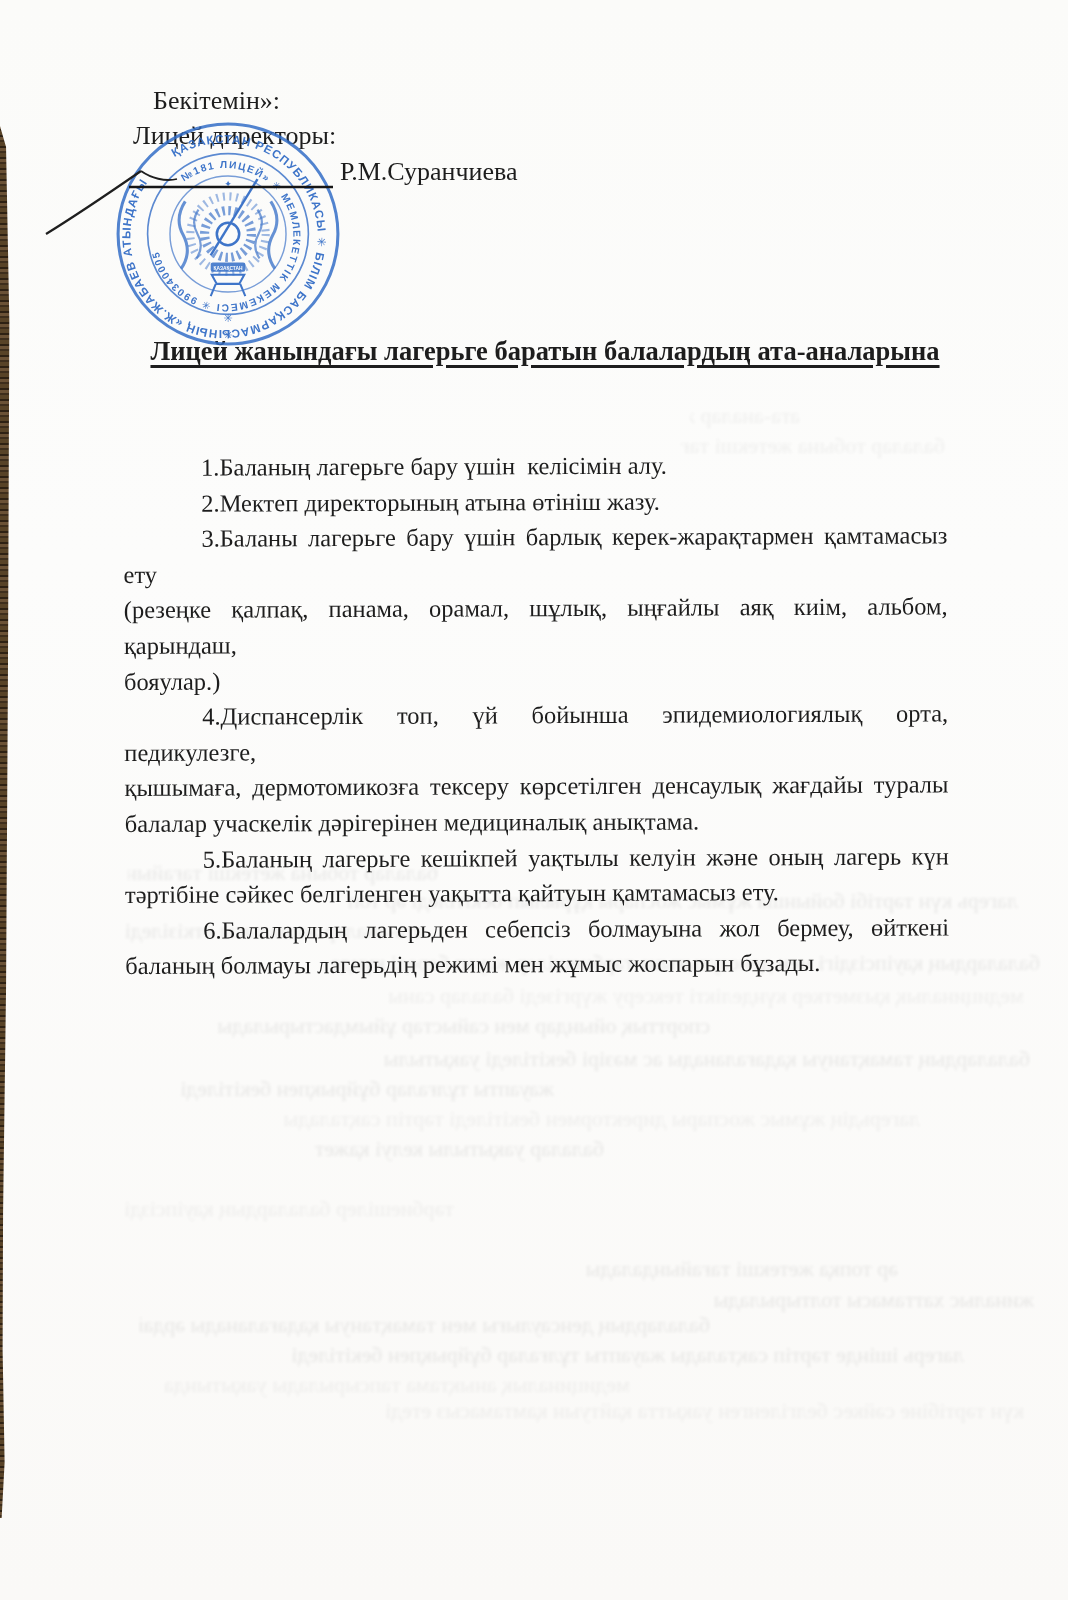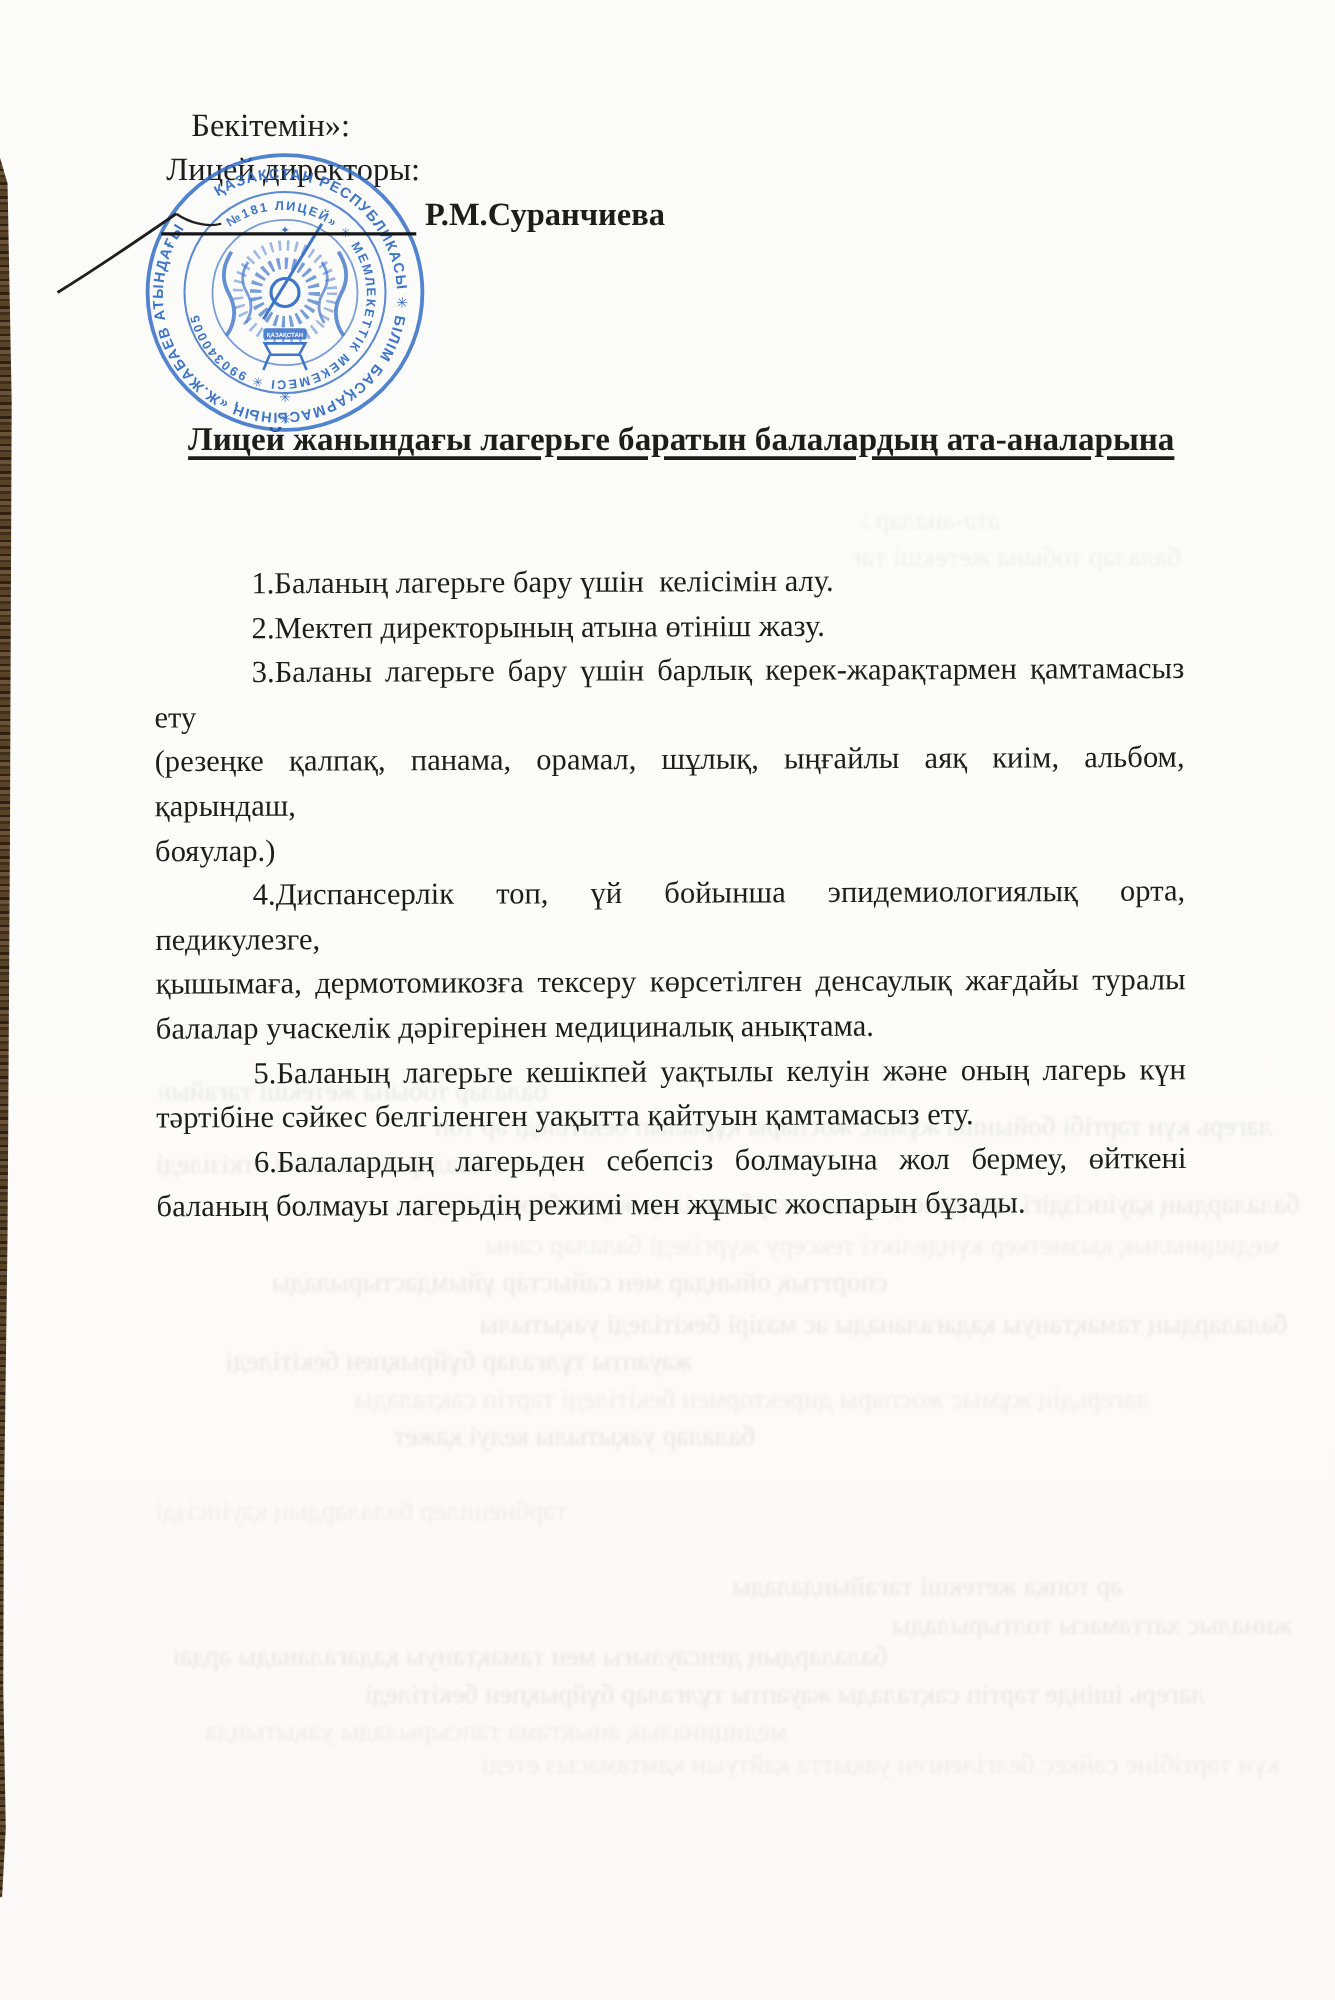--- a/index.html
+++ b/index.html
@@ -40,21 +40,21 @@
   }
   .ghost.lite{opacity:.065;}
 </style>
 </head>
 <body>
 
 <div class="abs wood"></div>
 
 <div class="abs hdr-line" style="left:133px;top:86px;margin-left:20px;">Бекітемін»:</div>
 <div class="abs hdr-line" style="left:133px;top:121px;">Лицей директоры:</div>
-<div class="abs hdr-line" style="left:340px;top:157px;font-weight:bold;">Р.М.Суранчиева</div>
+<div class="abs hdr-line" style="left:340px;top:157px;">Р.М.Суранчиева</div>
 
 <svg class="abs sig" viewBox="0 0 1068 400" xmlns="http://www.w3.org/2000/svg">
   <path d="M 46,234 C 72,218 112,191 141,171" stroke="#1f1f1f" stroke-width="2.2" fill="none"></path>
   <path d="M 141,171 c 10,7 24,11 36,8" stroke="#1f1f1f" stroke-width="1.8" fill="none"></path>
   <line x1="129" y1="187" x2="333" y2="187" stroke="#161616" stroke-width="2.6"></line>
 </svg>
 
 <svg class="abs stamp" viewBox="0 0 224 224" xmlns="http://www.w3.org/2000/svg">
   <g stroke="#2f6ac5" fill="none">
     <circle cx="112" cy="112" r="108" stroke-width="3" opacity=".9"></circle>

